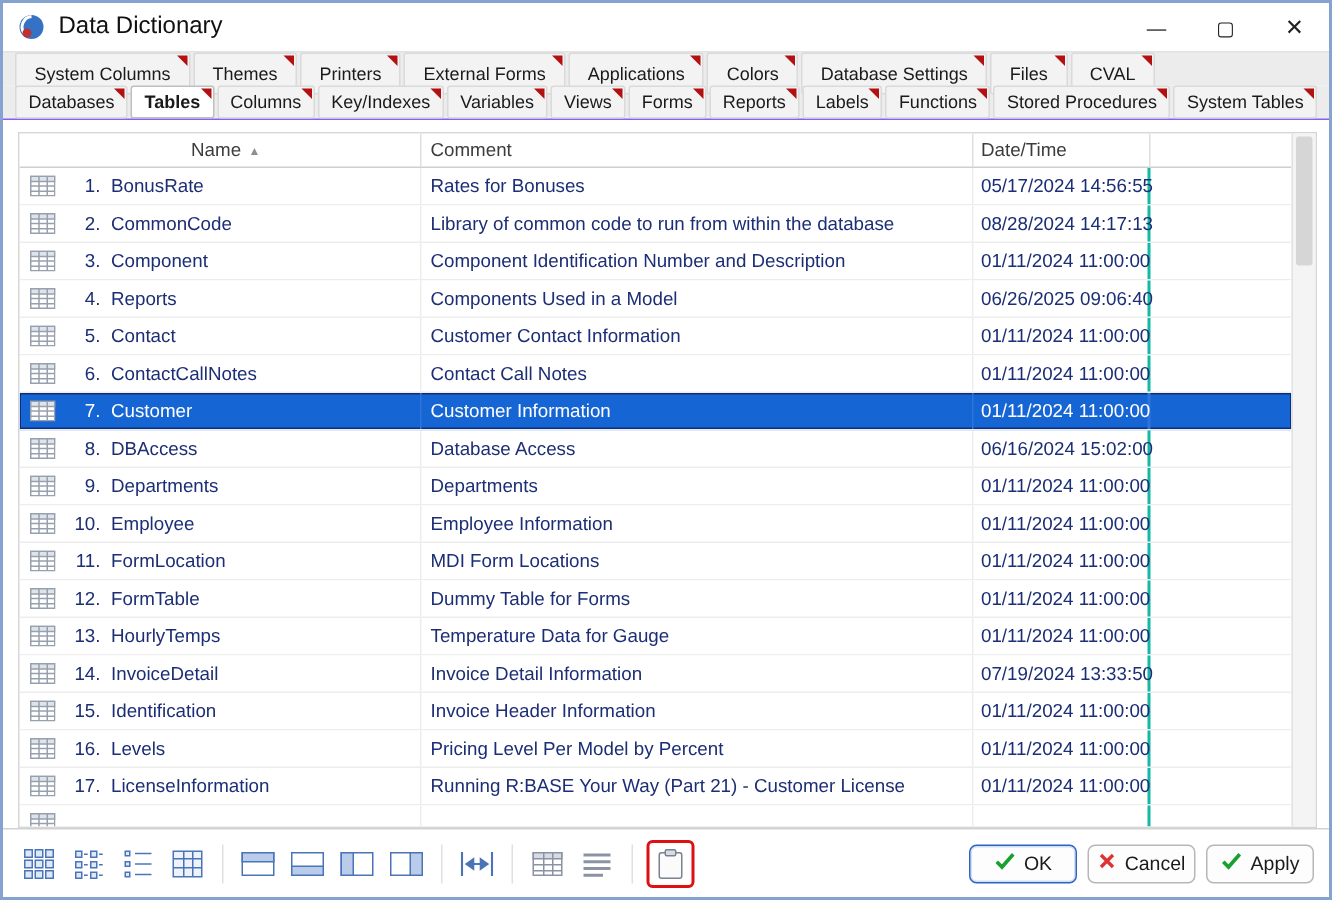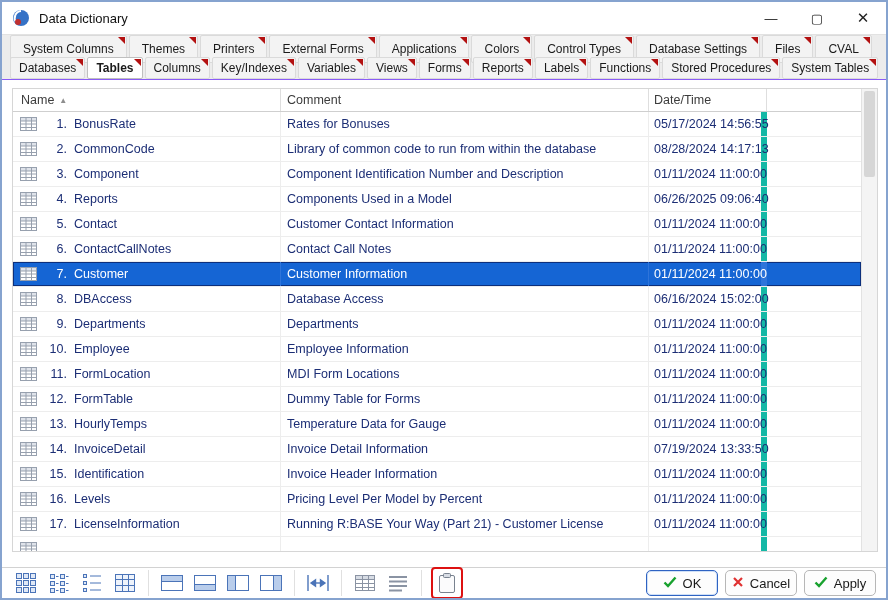--- a/index.html
+++ b/index.html
@@ -2,21 +2,21 @@
 <html><head>
 <meta charset="utf-8">
 <style>
   * { margin:0; padding:0; box-sizing:border-box; }
   html,body { width:888px; height:600px; background:#fff; font-family:"Liberation Sans", sans-serif; }
   .window { width:888px; height:600px; border:2px solid #86a3cf; background:#fff; display:flex; flex-direction:column; overflow:hidden; }
 
   
   .titlebar { height:32px; display:flex; align-items:center; padding-left:10px; background:#fff; flex:0 0 auto; }
   .app-icon { width:18px; height:18px; margin-right:9px; display:flex; }
-  .title { font-size:13px; color:#101010; }
+  .title { font-size:16px; color:#101010; }
   .win-controls { margin-left:auto; display:flex; height:100%; }
   .win-btn { width:46px; height:100%; display:flex; align-items:center; justify-content:center;
              font-size:13px; color:#222; background:transparent; border:none; cursor:default; }
   .win-btn.close { font-size:15px; }
 
   
   .tabbar { display:flex; background:#ececec; height:23px; padding:0 8px; gap:2px; align-items:stretch; flex:0 0 auto; }
   .tabbar.top { border-top:1px solid #e2e2e2; }
   .tabbar.bottom { border-bottom:1px solid #8b5cf6; }
   .tab { position:relative; display:flex; align-items:center; padding:13px 12px; font-size:12px; color:#1a1a1a;
@@ -24,44 +24,44 @@
   .tabbar.bottom .tab { padding:0 8px; }
   .tab.active { background:#ffffff; font-weight:bold; border-color:#bfbfbf;justify-content:flex-end; }
   .tab-corner { position:absolute; top:1px; right:1px; width:0; height:0;
                 border-top:7px solid #b31111; border-left:7px solid transparent; }
 
   
   .grid-wrap { margin:8px 8px 0 10px; height:464px; border:1px solid #d6d6d6; position:relative; background:#fff; flex:0 0 auto; }
   .grid-inner { position:absolute; left:0; top:0; right:16px; bottom:0; overflow:hidden; display:flex; flex-direction:column; }
   .grid-header { display:flex; height:23px; border-bottom:1px solid #cfcfcf; font-size:12.5px; color:#3c3c3c; flex:0 0 auto; background:#fff; }
   .h-cell { display:flex; align-items:center; height:100%; border-right:1px solid #dedede; }
-  .h-name { width:268px; padding-left:8px; }
+  .h-name { width:268px; padding-left:8px;justify-content:center; }
   .h-comment { width:368px; padding-left:6px; }
   .h-datetime { width:118px; padding-left:5px; }
   .h-filler { flex:1; border-right:none; }
   .sort-arrow { font-size:8px; color:#8e8e8e; margin-left:5px; padding-top:1px; }
 
   .grid-body { flex:1; overflow:hidden; }
   .grid-row { display:flex; height:25px; align-items:center; border-bottom:1px solid #ededed;
               color:#1c2e75; font-size:12.5px; background:#fff; }
   .cell-icon { width:30px; height:100%; display:flex; align-items:center; justify-content:center; flex:0 0 auto; }
   .cell-name { width:238px; height:100%; display:flex; align-items:center; border-right:1px solid #ededed; }
   .row-num { width:24px; text-align:right; margin-right:7px; flex:0 0 auto; }
   .cell-comment { width:368px; height:100%; display:flex; align-items:center; padding-left:6px; border-right:1px solid #ededed; overflow:hidden; white-space:nowrap; }
-  .cell-datetime { width:118px; height:100%; display:flex; align-items:center; padding-left:5px; border-right:6px solid #14b8a6; white-space:nowrap; }
+  .cell-datetime { width:118px; height:100%; display:flex; align-items:center; padding-left:5px; border-right:2px solid #14b8a6; white-space:nowrap; }
   .cell-filler { flex:1; height:100%; }
   .grid-row.selected { background:#1565d4; color:#ffffff; box-shadow: inset 0 0 0 1px #0c2f7c; }
   .grid-row.selected .cell-name, .grid-row.selected .cell-comment, .grid-row.selected .cell-datetime { border-right-color:#2e74da; }
 
   
   .vscroll { position:absolute; top:0; right:0; bottom:0; width:16px; background:#f4f4f4; border-left:1px solid #e2e2e2; }
   .vthumb { position:absolute; top:2px; left:2px; width:11px; height:86px; background:#d6d6d6; border-radius:2px; }
 
   
-  .footer { height:31px; margin-top:auto; border-top:1px solid #d2d2d2; display:flex; align-items:center; padding:0 10px 0 10px; flex:0 0 auto; }
+  .footer { height:46px; margin-top:auto; border-top:1px solid #d2d2d2; display:flex; align-items:center; padding:0 10px 0 10px; flex:0 0 auto; }
   .toolbar { display:flex; align-items:center; }
   .tool-group { display:flex; align-items:center; gap:5px; }
   .tool-sep { width:1px; height:26px; background:#e0e0e0; margin:0 9px; display:inline-block; }
   .tool { width:28px; height:28px; display:inline-flex; align-items:center; justify-content:center; border-radius:3px; }
   .red-box { display:inline-flex; border:2px solid #dd1111; border-radius:4px; padding:0px; }
   .action-buttons { margin-left:auto; display:flex; gap:7px; }
   .btn { width:72px; height:26px; display:flex; align-items:center; justify-content:center; gap:6px;
          background:#fdfdfd; border:1px solid #b7b7b7; border-radius:5px; font-size:13px; color:#1a1a1a;
          font-family:"Liberation Sans", sans-serif; }
   .btn.default { border:1px solid #2f63c2; box-shadow: inset 0 0 0 1px #cfe0f7; }
@@ -103,24 +103,20 @@
       <div class="tab">
         <span>External Forms</span>
         <span class="tab-corner"></span>
       </div>
       <div class="tab">
         <span>Applications</span>
         <span class="tab-corner"></span>
       </div>
       <div class="tab">
         <span>Colors</span>
-        <span class="tab-corner"></span>
-      </div>
-      <div class="tab">
-        <span>Control Types</span>
         <span class="tab-corner"></span>
       </div>
       <div class="tab">
         <span>Database Settings</span>
         <span class="tab-corner"></span>
       </div>
       <div class="tab">
         <span>Files</span>
         <span class="tab-corner"></span>
       </div>

